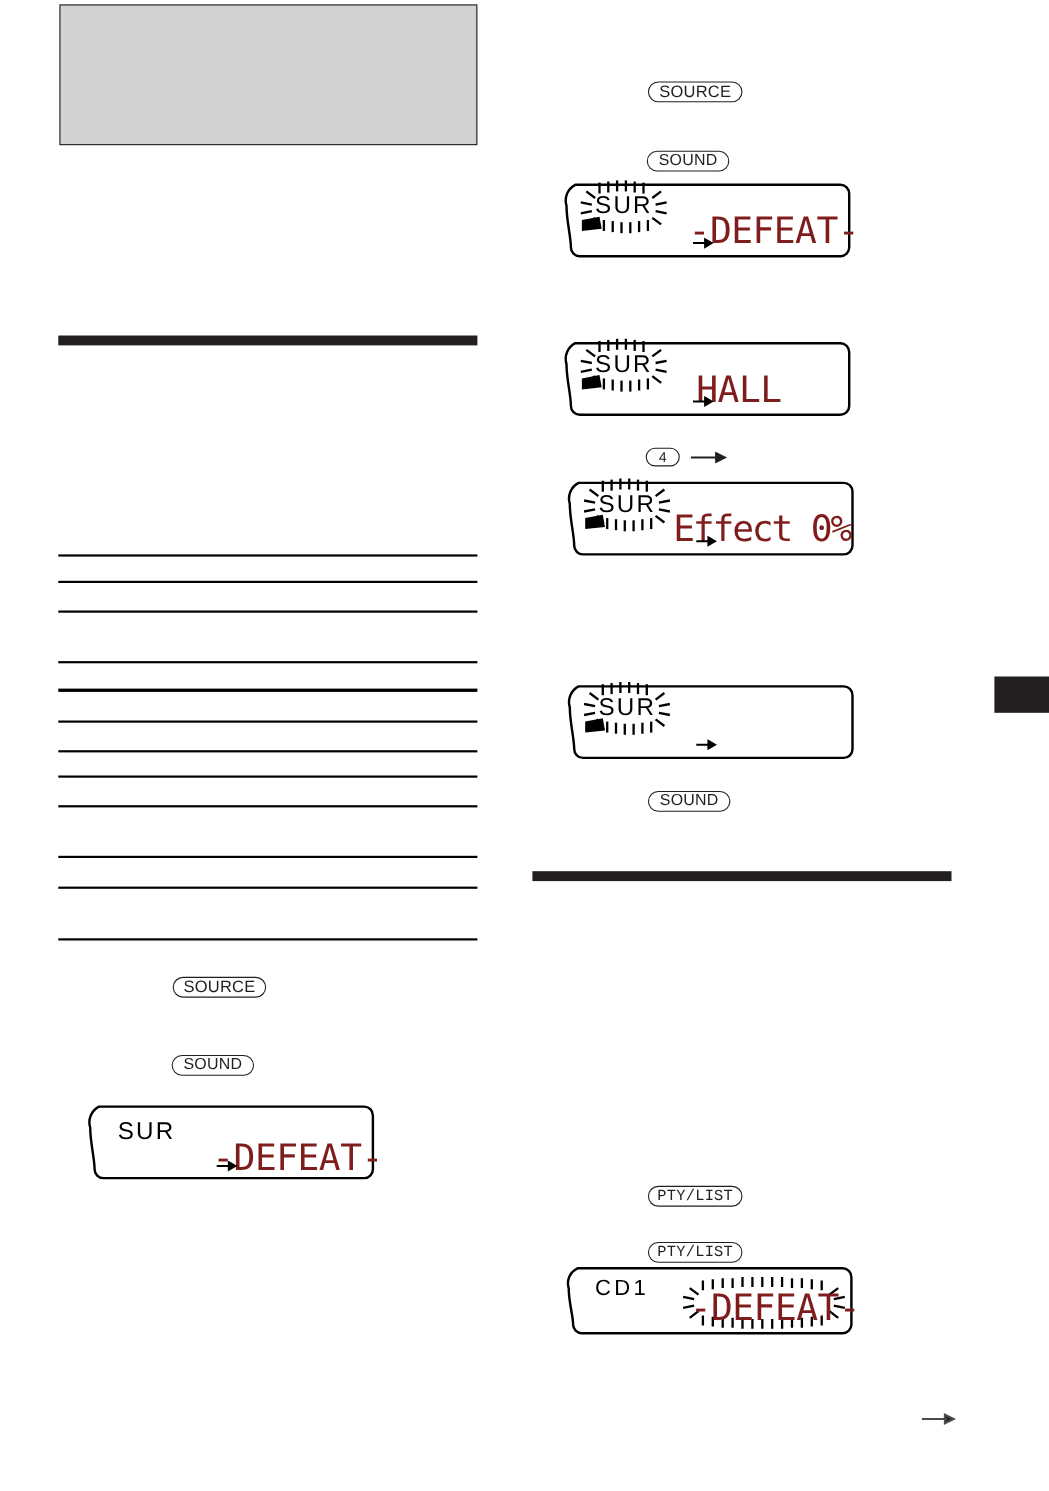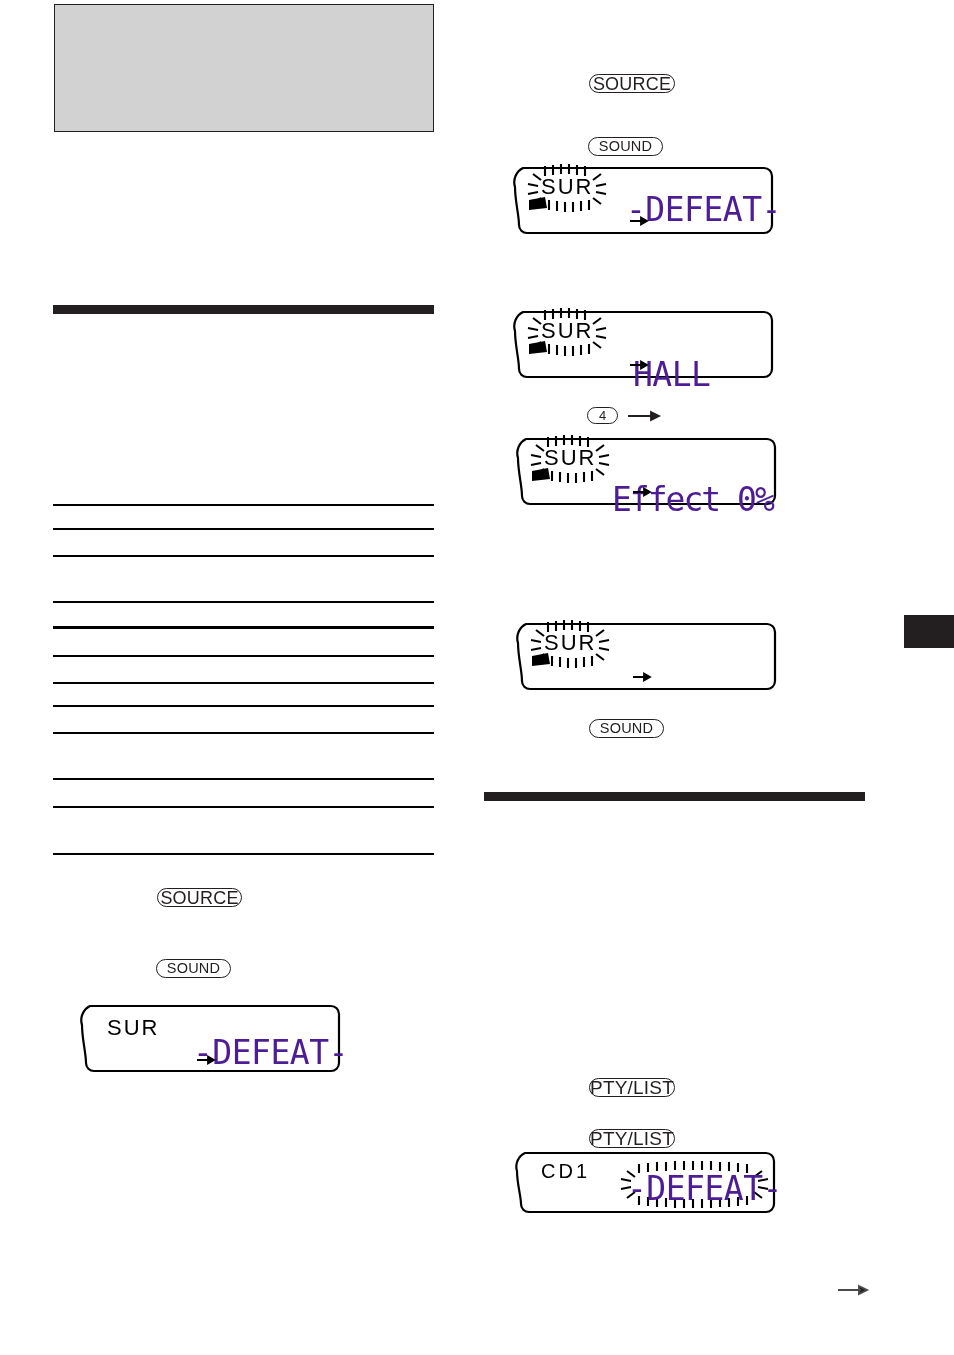--- a/index.html
+++ b/index.html
@@ -55,23 +55,23 @@
     background: #ffffff;
     color: #231f20;
     display: flex;
     align-items: center;
     justify-content: center;
     letter-spacing: 0.2px;
     white-space: nowrap;
     font-family: "Liberation Sans", sans-serif;
     line-height: 1;
   }
-  .pill.source { font-size: 18px; }
+  .pill.source { font-size: 15px; }
   .pill.sound  { font-size: 14.5px; }
-  .pill.pty    { font-size: 19px; }
+  .pill.pty    { font-size: 14px; font-family: Liberation Mono, monospace; }
 
   
   .step-num {
     box-sizing: border-box;
     border: 1.4px solid #231f20;
     border-radius: 999px;
     background: #ffffff;
     display: flex;
     align-items: center;
     justify-content: center;
@@ -94,25 +94,25 @@
     letter-spacing: 2px;
     color: #000;
     line-height: 1;
   }
   .lcd-main {
     position: absolute;
     font-family: "DejaVu Sans Mono", monospace;
     font-size: 33px;
     font-weight: 500;
     letter-spacing: -0.5px;
-    color: #4c1d95;
+    color: #7f1d1d;
     line-height: 1;
     white-space: pre;
   }
-  .lcd-main.tight { letter-spacing: -2px; margin-top: 19px; }
+  .lcd-main.tight { letter-spacing: -2px; }
   .lcd-sub-arrow {
     position: absolute;
     line-height: 1;
   }
 </style>
 </head>
 <body>
 
 <div id="page">
 
@@ -232,21 +232,21 @@
           <line x1="68" y1="36" x2="68" y2="46"></line>
         </g>
       </svg>
     </span>
     <span class="lcd-label" style="left:28px; top:9px;">SUR</span>
     <span class="abs" style="left:15px; top:29px;">
       <svg width="24" height="16" viewBox="0 0 24 16">
         <path d="M1,4 L17,1 L19,12 L1,14 Z" fill="#000"></path>
       </svg>
     </span>
-    <span class="lcd-main" style="left:120px; top:26px;margin-top:21px;">HALL</span>
+    <span class="lcd-main" style="left:120px; top:26px;">HALL</span>
     <span class="lcd-sub-arrow" style="left:117px; top:49px;">
       <svg width="20" height="10" viewBox="0 0 20 10">
         <path d="M0,5 H13 M11,1.5 L17,5 L11,8.5 Z" stroke="#000" stroke-width="1.8" fill="#000"></path>
       </svg>
     </span>
   </div>
 
   <div class="abs step-num" style="left:587px; top:407px; width:31px; height:17px;">4</div>
   <span class="abs" style="left:628px; top:409px;">
     <svg width="34" height="14" viewBox="0 0 34 14">

